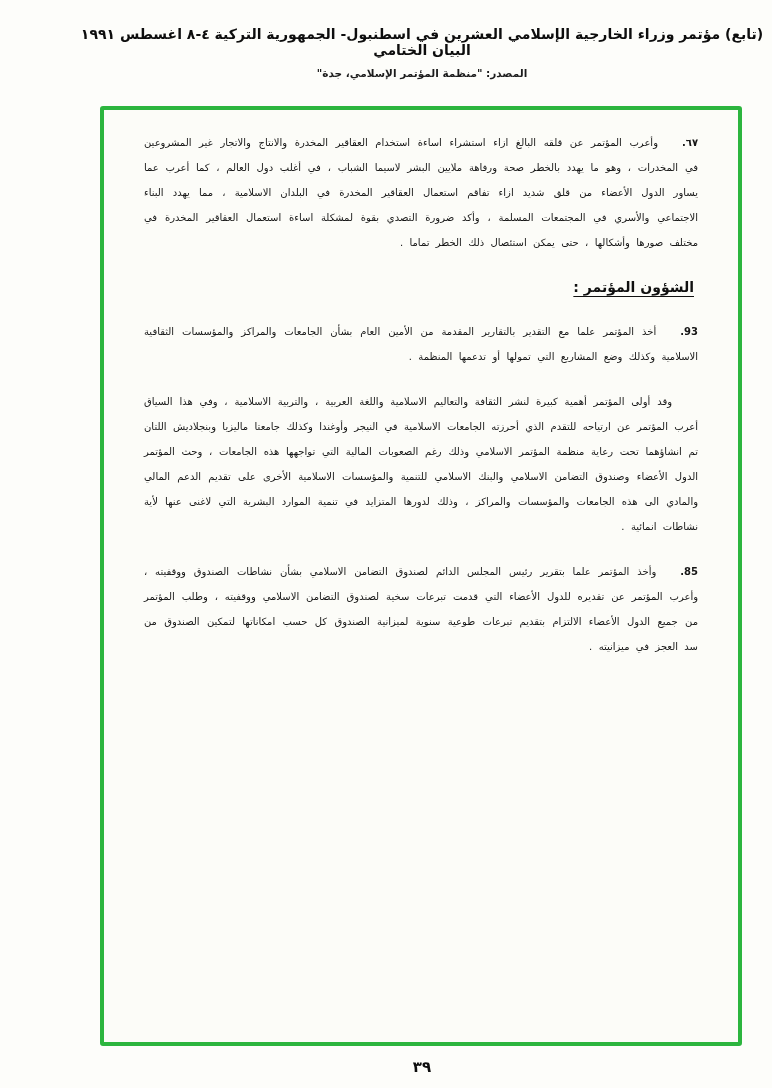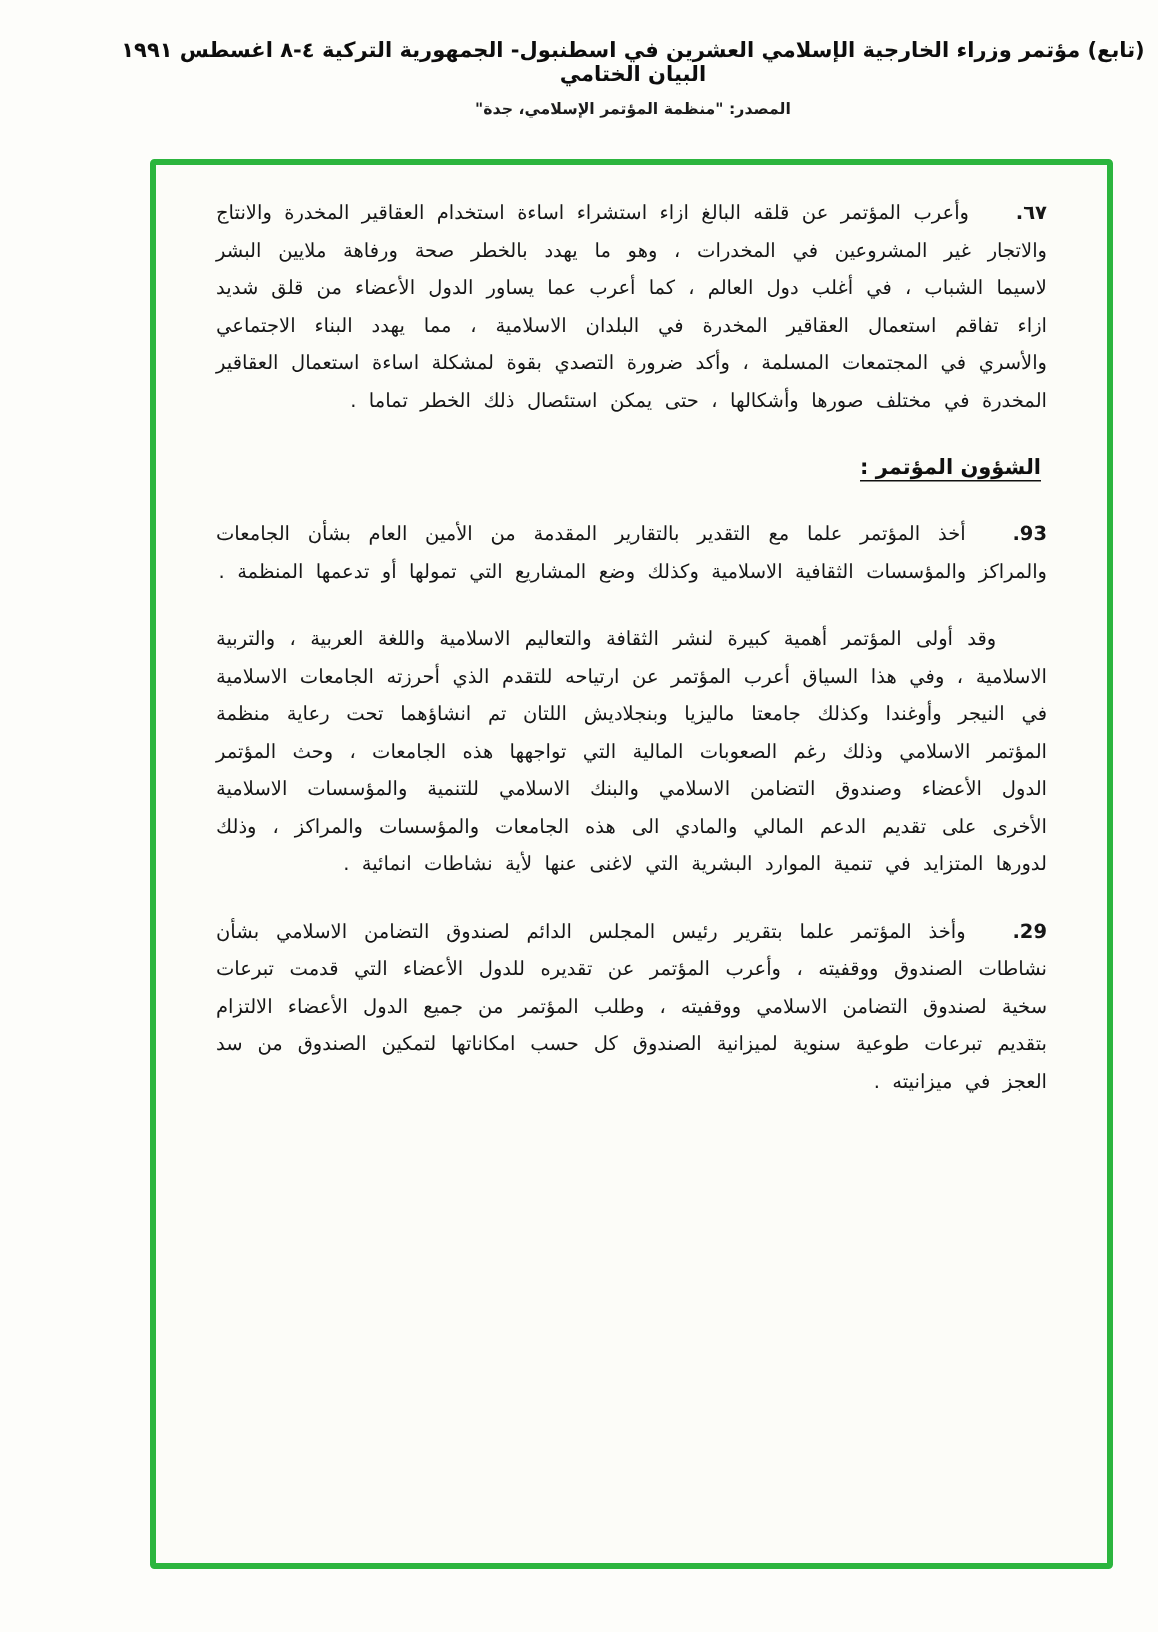--- a/index.html
+++ b/index.html
@@ -40,21 +40,21 @@
     left: 28px;
     right: 30px;
     height: 940px;
     border: 4px solid #2cb53e;
     border-radius: 3px;
     background: #fcfcf8;
     padding: 20px 40px 0 40px;
     overflow: hidden;
   }
   .para {
-    font-size: 13px;
+    font-size: 10px;
     line-height: 25px;
     text-align: justify;
     text-align-last: right;
     word-spacing: 0.32em;
     color: #161616;
     margin-bottom: 20px;
   }
   .pnum {
     display: inline-block;
     margin-left: 2.4em;
@@ -104,19 +104,22 @@
 
     <p class="para">
       <span class="pnum">93.</span><span>أخذ المؤتمر علما مع التقدير بالتقارير المقدمة من الأمين العام بشأن الجامعات والمراكز والمؤسسات الثقافية الاسلامية وكذلك وضع المشاريع التي تمولها أو تدعمها المنظمة .</span>
     </p>
 
     <p class="para indent">
       <span>وقد أولى المؤتمر أهمية كبيرة لنشر الثقافة والتعاليم الاسلامية واللغة العربية ، والتربية الاسلامية ، وفي هذا السياق أعرب المؤتمر عن ارتياحه للتقدم الذي أحرزته الجامعات الاسلامية في النيجر وأوغندا وكذلك جامعتا ماليزيا وبنجلاديش اللتان تم انشاؤهما تحت رعاية منظمة المؤتمر الاسلامي وذلك رغم الصعوبات المالية التي تواجهها هذه الجامعات ، وحث المؤتمر الدول الأعضاء وصندوق التضامن الاسلامي والبنك الاسلامي للتنمية والمؤسسات الاسلامية الأخرى على تقديم الدعم المالي والمادي الى هذه الجامعات والمؤسسات والمراكز ، وذلك لدورها المتزايد في تنمية الموارد البشرية التي لاغنى عنها لأية نشاطات انمائية .</span>
     </p>
 
     <p class="para">
-      <span class="pnum">29.</span><span>وأخذ المؤتمر علما بتقرير رئيس المجلس الدائم لصندوق التضامن الاسلامي بشأن نشاطات الصندوق ووقفيته ، وأعرب المؤتمر عن تقديره للدول الأعضاء التي قدمت تبرعات سخية لصندوق التضامن الاسلامي ووقفيته ، وطلب المؤتمر من جميع الدول الأعضاء الالتزام بتقديم تبرعات طوعية سنوية لميزانية الصندوق كل حسب امكاناتها لتمكين الصندوق من سد العجز في ميزانيته .</span>
+      <span class="pnum">85.</span><span>وأخذ المؤتمر علما بتقرير رئيس المجلس الدائم لصندوق التضامن الاسلامي بشأن نشاطات الصندوق ووقفيته ، وأعرب المؤتمر عن تقديره للدول الأعضاء التي قدمت تبرعات سخية لصندوق التضامن الاسلامي ووقفيته ، وطلب المؤتمر من جميع الدول الأعضاء الالتزام بتقديم تبرعات طوعية سنوية لميزانية الصندوق كل حسب امكاناتها لتمكين الصندوق من سد العجز في ميزانيته .</span>
     </p>
 
   </div>
 
+  <footer class="page-footer">
+    <span class="page-number">٣٩</span>
+  </footer>
 
 </div>
 
 </body></html>

